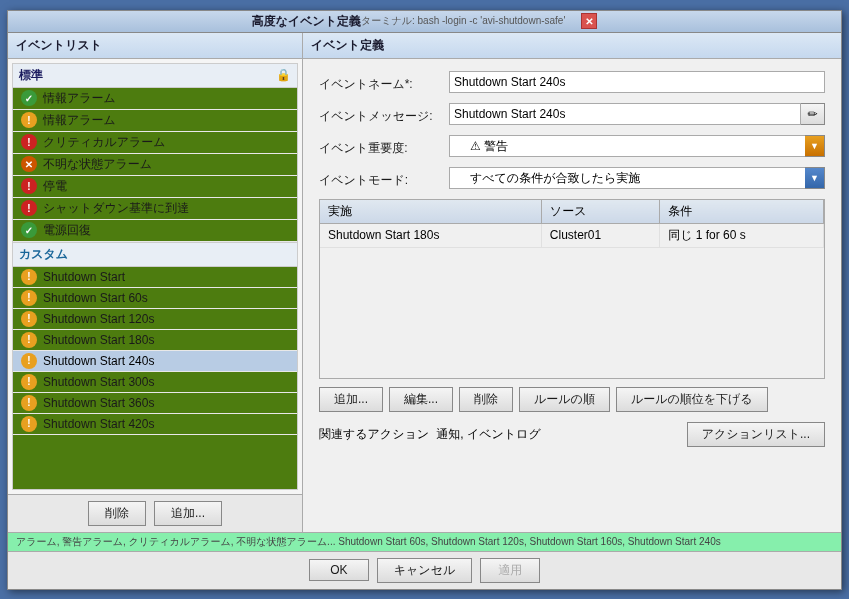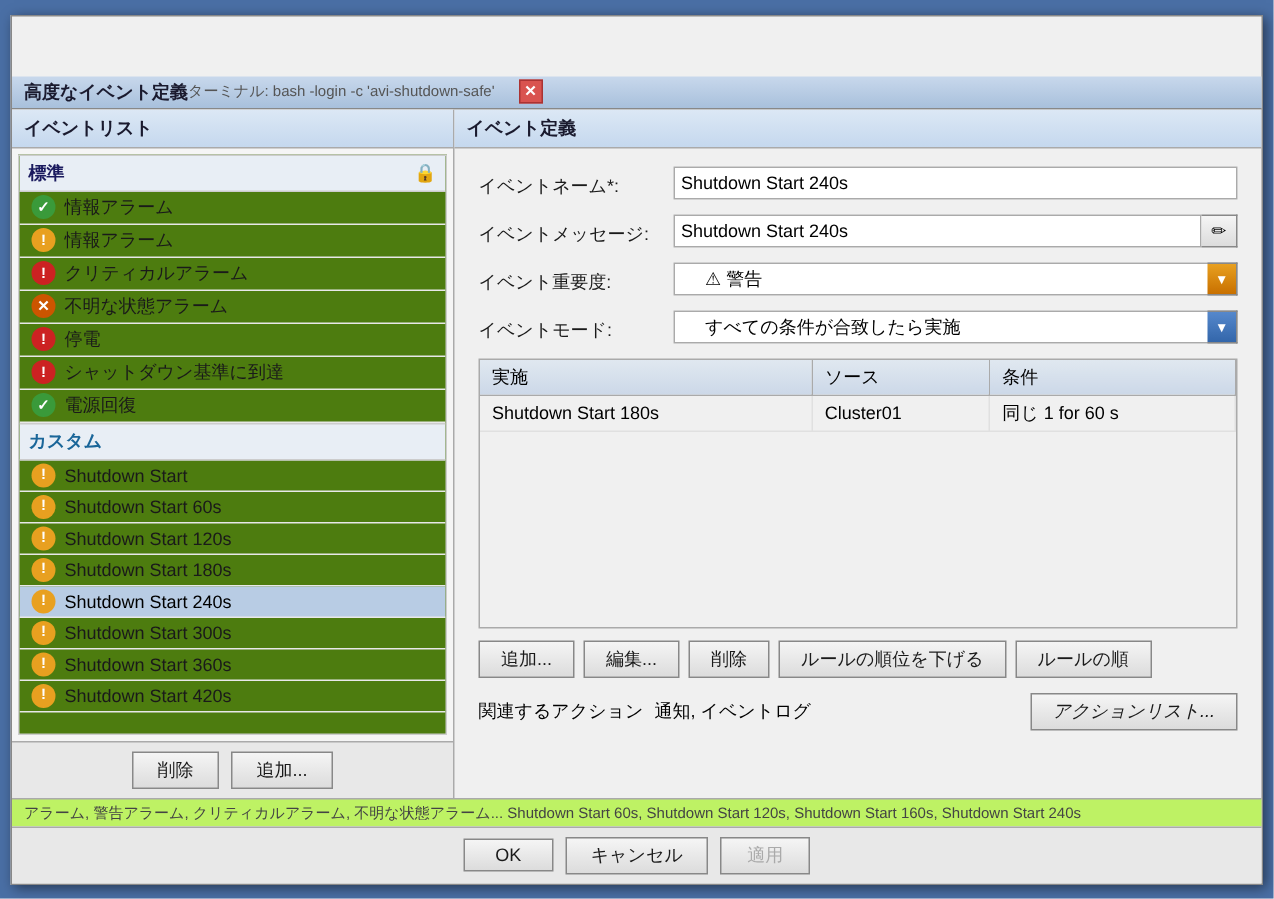--- a/index.html
+++ b/index.html
@@ -23,22 +23,21 @@
       display: flex;
       flex-direction: column;
     }
     .title-bar {
       background: linear-gradient(to bottom, #c8d8ec, #a8c0dc);
       height: 22px;
       display: flex;
       align-items: center;
       padding: 0 8px;
       border-bottom: 1px solid #888;
-      justify-content: flex-start;
-      margin-top: 40px;
+      justify-content: center;
     }
     .title-bar-text {
       font-size: 12px;
       font-weight: bold;
       color: #1a1a2e;
     }
     .title-bar-right {
       display: flex;
       align-items: center;
       gap: 16px;
@@ -303,33 +302,32 @@
       color: #1a1a1a;
     }
     .action-list-btn {
       background: linear-gradient(to bottom, #f5f5f5, #dcdcdc);
       border: 1px solid #888;
       padding: 3px 14px;
       font-size: 12px;
       cursor: pointer;
       color: #1a1a1a;
       float: right;
-      font-style: italic;
     }
     .dialog-footer {
       border-top: 1px solid #aaa;
       padding: 6px 16px;
       background: #e8e8e8;
       display: flex;
       align-items: center;
       justify-content: center;
       gap: 8px;
     }
     .status-bar {
-      background: #bef264;
+      background: #86efac;
       border-top: 1px solid #aaa;
       padding: 2px 8px;
       font-size: 10px;
       color: #444;
       white-space: nowrap;
       overflow: hidden;
     }
   </style>
 </head>
 <body>
@@ -481,22 +479,22 @@
                 <td>同じ 1 for 60 s</td>
               </tr>
             </tbody>
           </table>
         </div>
 
         <div class="action-buttons">
           <button class="action-btn">追加...</button>
           <button class="action-btn">編集...</button>
           <button class="action-btn">削除</button>
+          <button class="action-btn">ルールの順</button>
           <button class="action-btn">ルールの順位を下げる</button>
-          <button class="action-btn">ルールの順</button>
         </div>
 
         <div style="display:flex;align-items:center;justify-content:space-between;margin-bottom:6px;">
           <span>
             <span>関連するアクション</span>
             <span style="margin-left:4px;">通知, イベントログ</span>
           </span>
           <button class="action-list-btn">アクションリスト...</button>
         </div>
 

